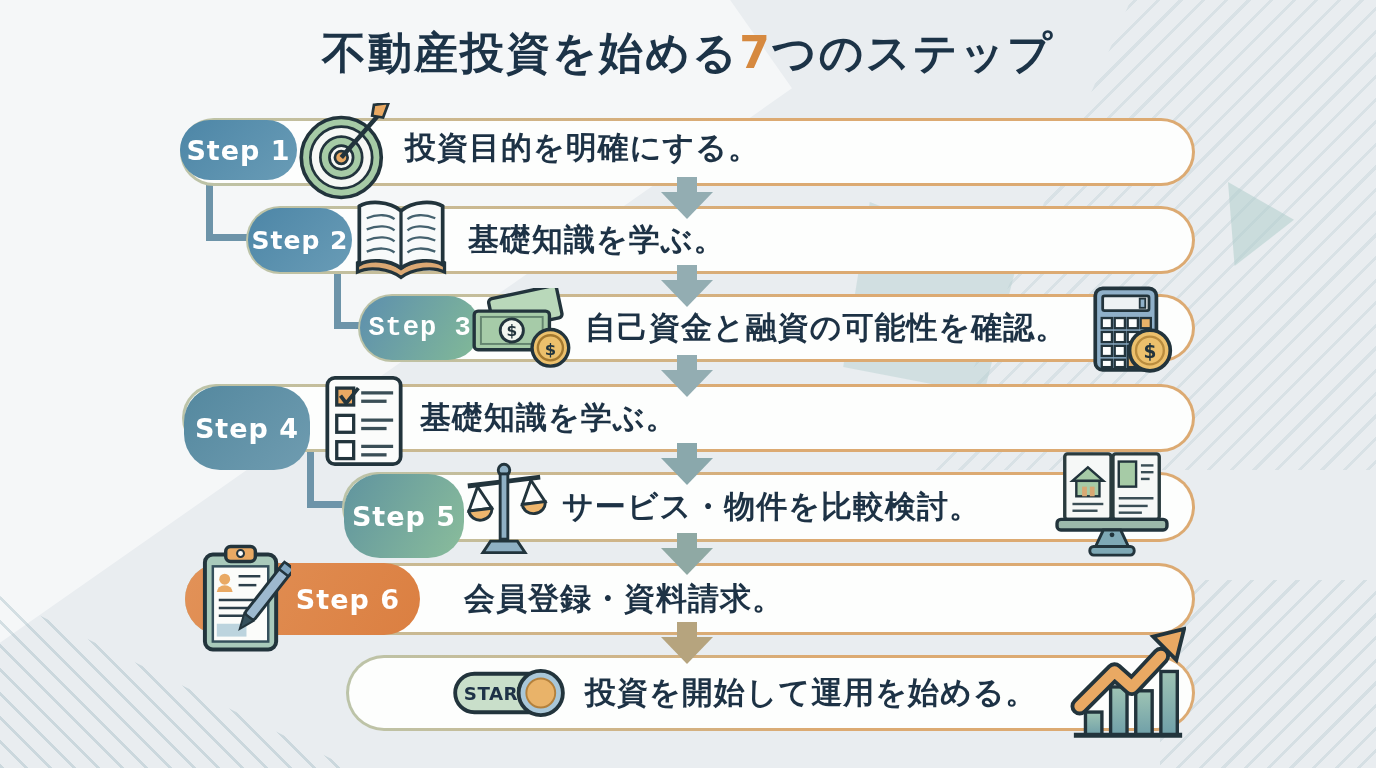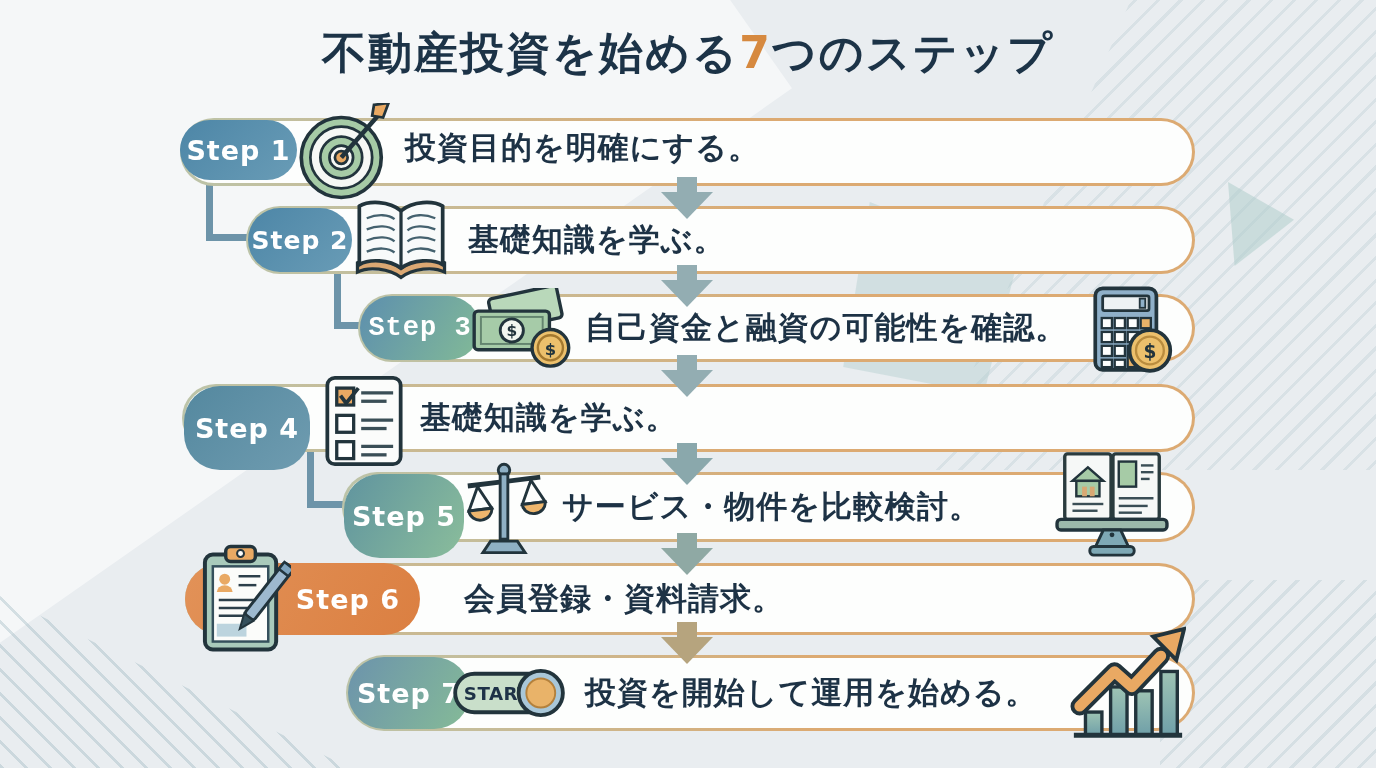--- a/index.html
+++ b/index.html
@@ -125,23 +125,20 @@
       <span>Step 3</span>
     </div>
   <div class="badge b4">
       <span>Step 4</span>
     </div>
   <div class="badge b5">
       <span>Step 5</span>
     </div>
   <div class="badge b6">
       <span>Step 6</span>
-    </div>
-  <div class="badge b7">
-      <span>Step 7</span>
     </div>
 
   <div class="rowtext t1">投資目的を明確にする。</div>
   <div class="rowtext t3">自己資金と融資の可能性を確認。</div>
   <div class="rowtext t2">基礎知識を学ぶ。</div>
   <div class="rowtext t4">基礎知識を学ぶ。</div>
   <div class="rowtext t5">サービス・物件を比較検討。</div>
   <div class="rowtext t6">会員登録・資料請求。</div>
   <div class="rowtext t7">投資を開始して運用を始める。</div>
 

